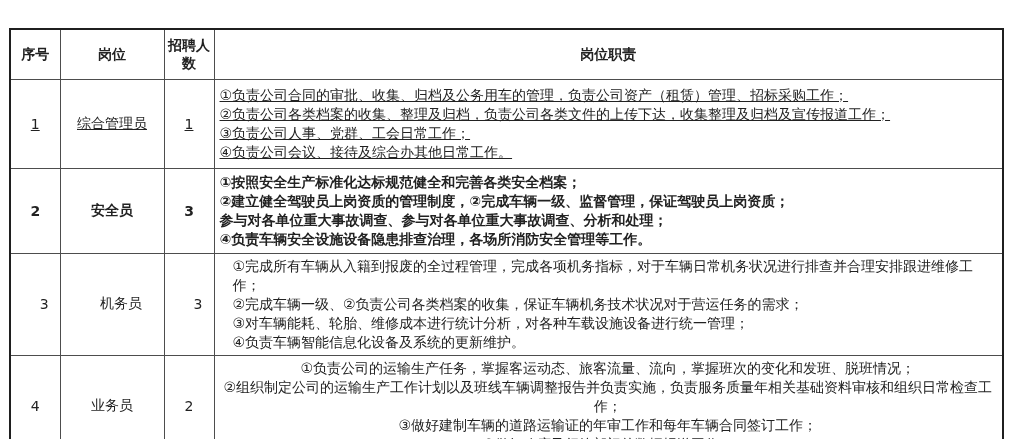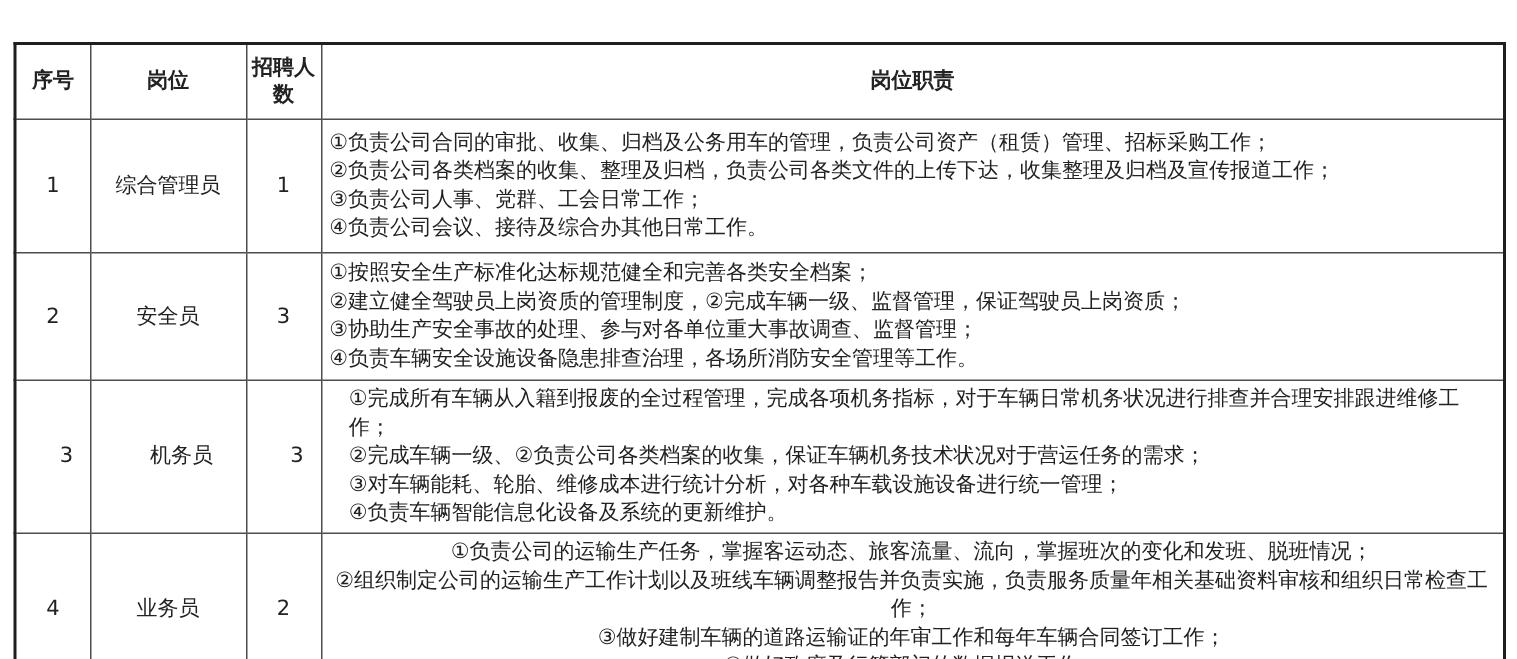--- a/index.html
+++ b/index.html
@@ -38,22 +38,22 @@
   td.center {
     text-align: center;
   }
   td.duties {
     padding: 3px 6px 3px 5px;
     text-align: left;
   }
   td.duties .duty-line {
     line-height: 19px;
   }
-  tr.r1 td { height: 89px; }
-  tr.r2 td { height: 85px; }
+  tr.r1 td { height: 89px; text-decoration: underline; }
+  tr.r2 td { height: 85px; font-weight: bold; }
   tr.r3 td { height: 95px; padding-left: 18px; }
   tr.r4 td { height: 80px; text-align: center; }
 </style>
 </head>
 <body>
 
 <div class="table-wrap">
   <table class="job-table">
     <colgroup>
       <col class="c-serial">
@@ -81,21 +81,21 @@
           <div class="duty-line">④负责公司会议、接待及综合办其他日常工作。</div>
         </td>
       </tr>
       <tr class="r2">
         <td class="center">2</td>
         <td class="center">安全员</td>
         <td class="center">3</td>
         <td class="duties">
           <div class="duty-line">①按照安全生产标准化达标规范健全和完善各类安全档案；</div>
           <div class="duty-line">②建立健全驾驶员上岗资质的管理制度，②完成车辆一级、监督管理，保证驾驶员上岗资质；</div>
-          <div class="duty-line">③协助生产安全事故的处理、参与对各单位重大事故调查、监督管理；</div>
+          <div class="duty-line">参与对各单位重大事故调查、参与对各单位重大事故调查、分析和处理；</div>
           <div class="duty-line">④负责车辆安全设施设备隐患排查治理，各场所消防安全管理等工作。</div>
         </td>
       </tr>
       <tr class="r3">
         <td class="center">3</td>
         <td class="center">机务员</td>
         <td class="center">3</td>
         <td class="duties">
           <div class="duty-line">①完成所有车辆从入籍到报废的全过程管理，完成各项机务指标，对于车辆日常机务状况进行排查并合理安排跟进维修工作；</div>
           <div class="duty-line">②完成车辆一级、②负责公司各类档案的收集，保证车辆机务技术状况对于营运任务的需求；</div>

